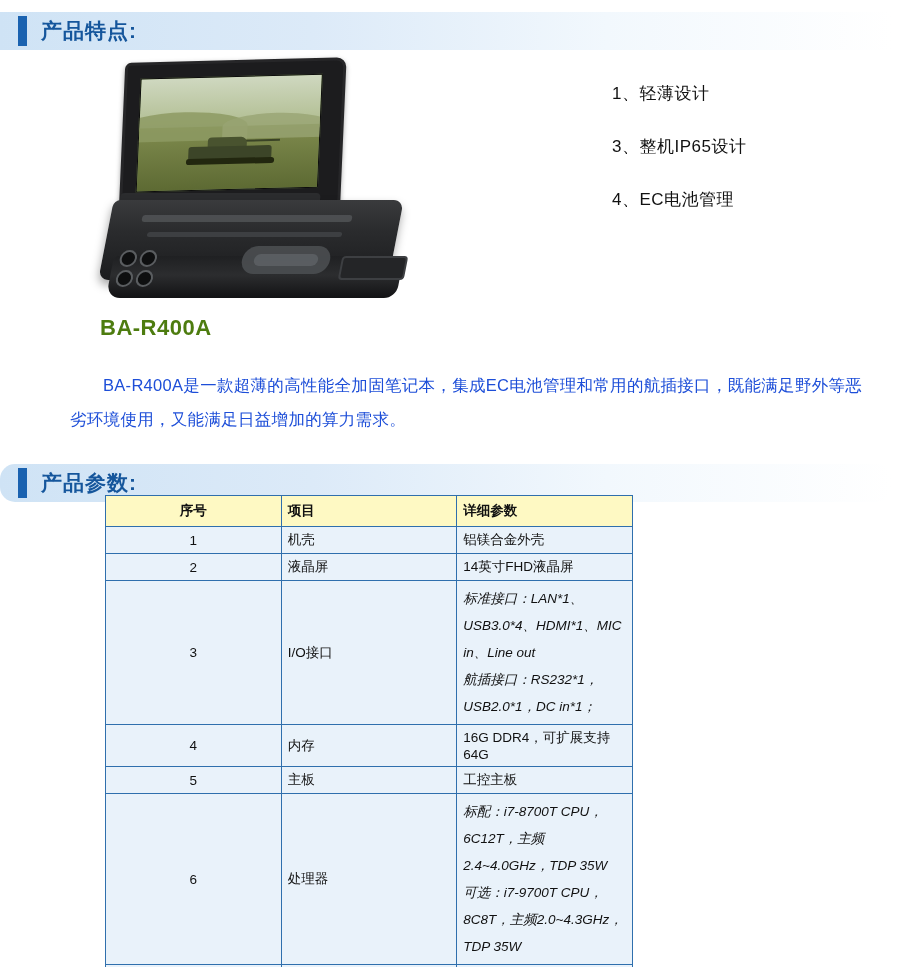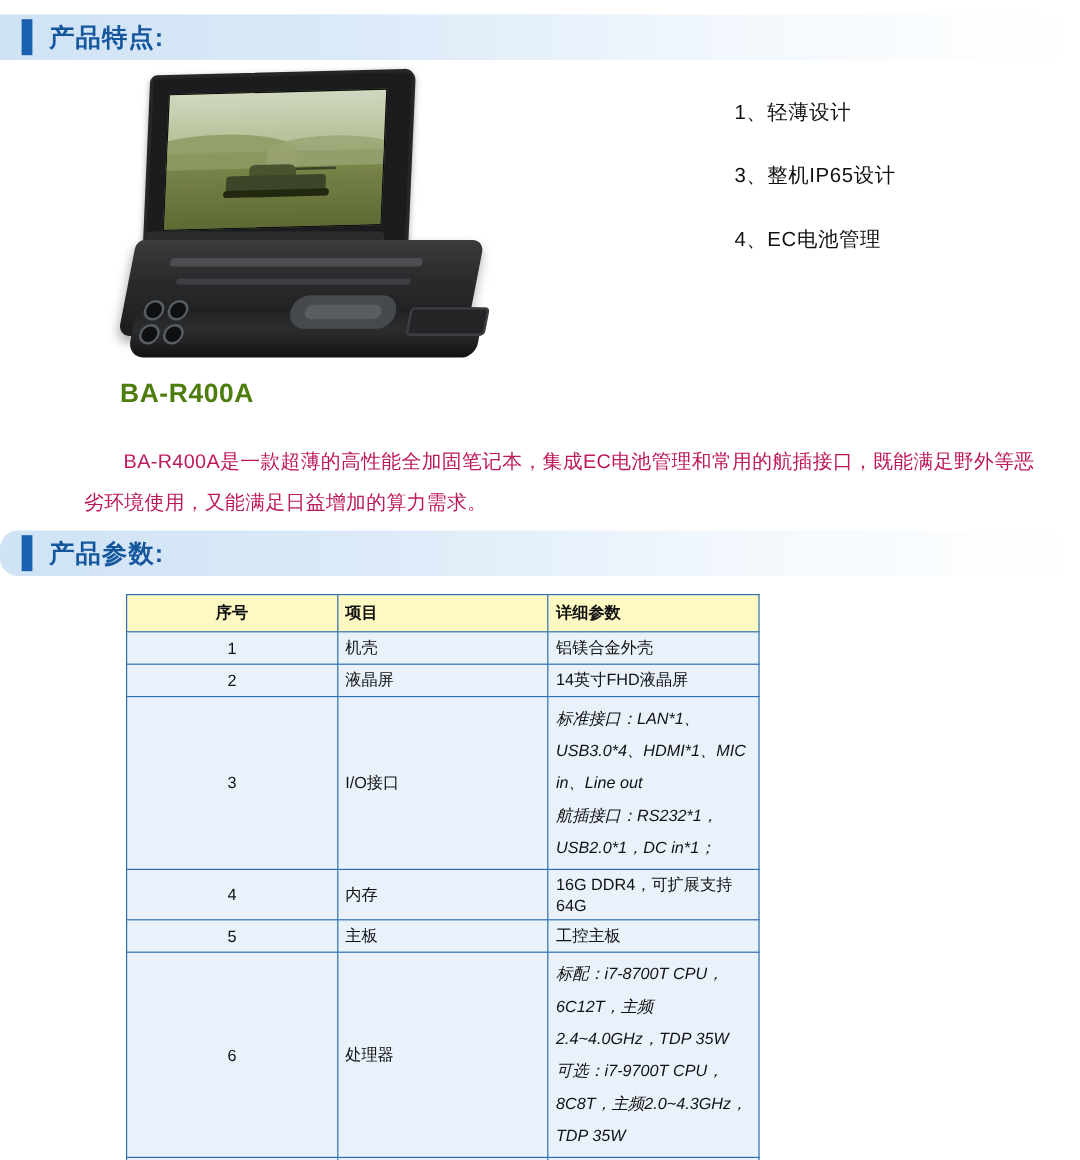--- a/index.html
+++ b/index.html
@@ -35,21 +35,21 @@
     flex: none;
   }
   .section-bar .title {
     font-size: 21px;
     font-weight: bold;
     color: #15569c;
     letter-spacing: 1px;
   }
 
   #bar-features { top: 12px; }
-  #bar-params   { top: 442px; border-radius: 15px; }
+  #bar-params   { top: 464px; border-radius: 15px; }
 
   
   .product-figure {
     position: absolute;
     left: 70px;
     top: 60px;
     width: 360px;
     height: 290px;
   }
   .laptop-wrap {
@@ -248,21 +248,21 @@
   }
 
   
   .description {
     position: absolute;
     left: 70px;
     top: 368px;
     width: 800px;
     font-size: 16.5px;
     line-height: 34px;
-    color: #be185d;
+    color: #1d4ed8;
     text-indent: 33px;
     letter-spacing: 0.3px;
   }
 
   
   .param-table-wrap {
     position: absolute;
     left: 105px;
     top: 495px;
     width: 528px;

